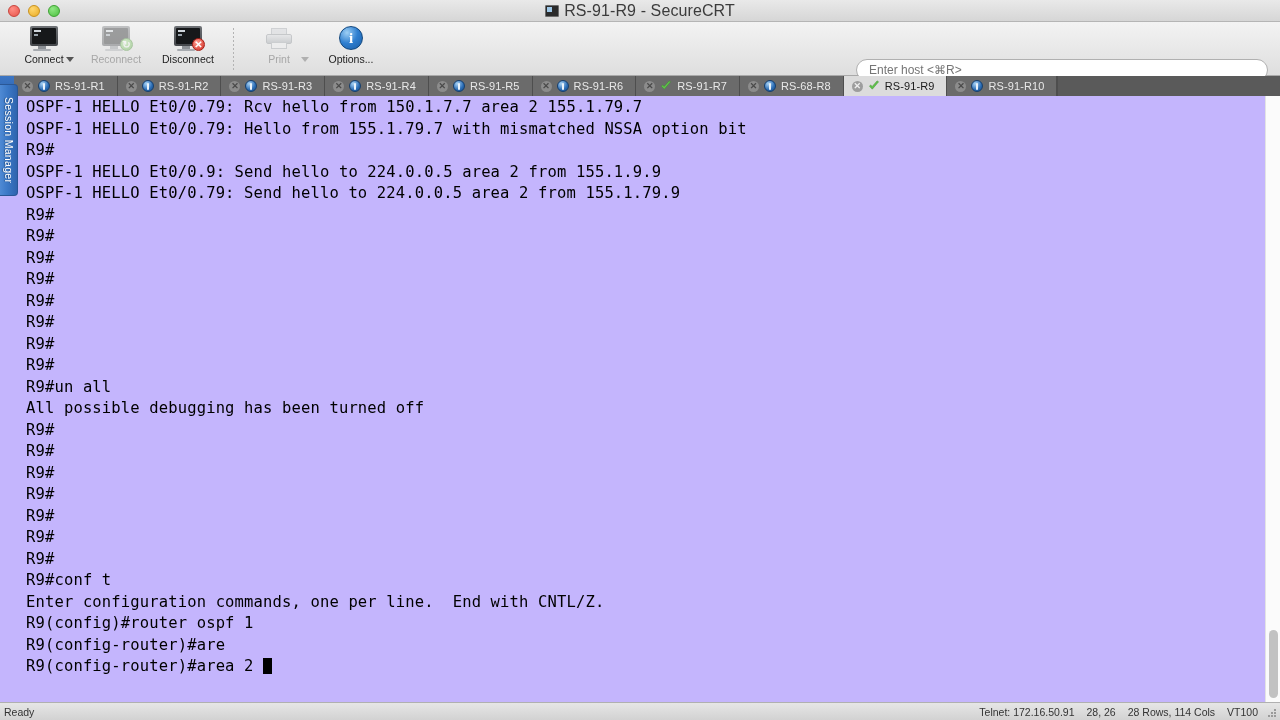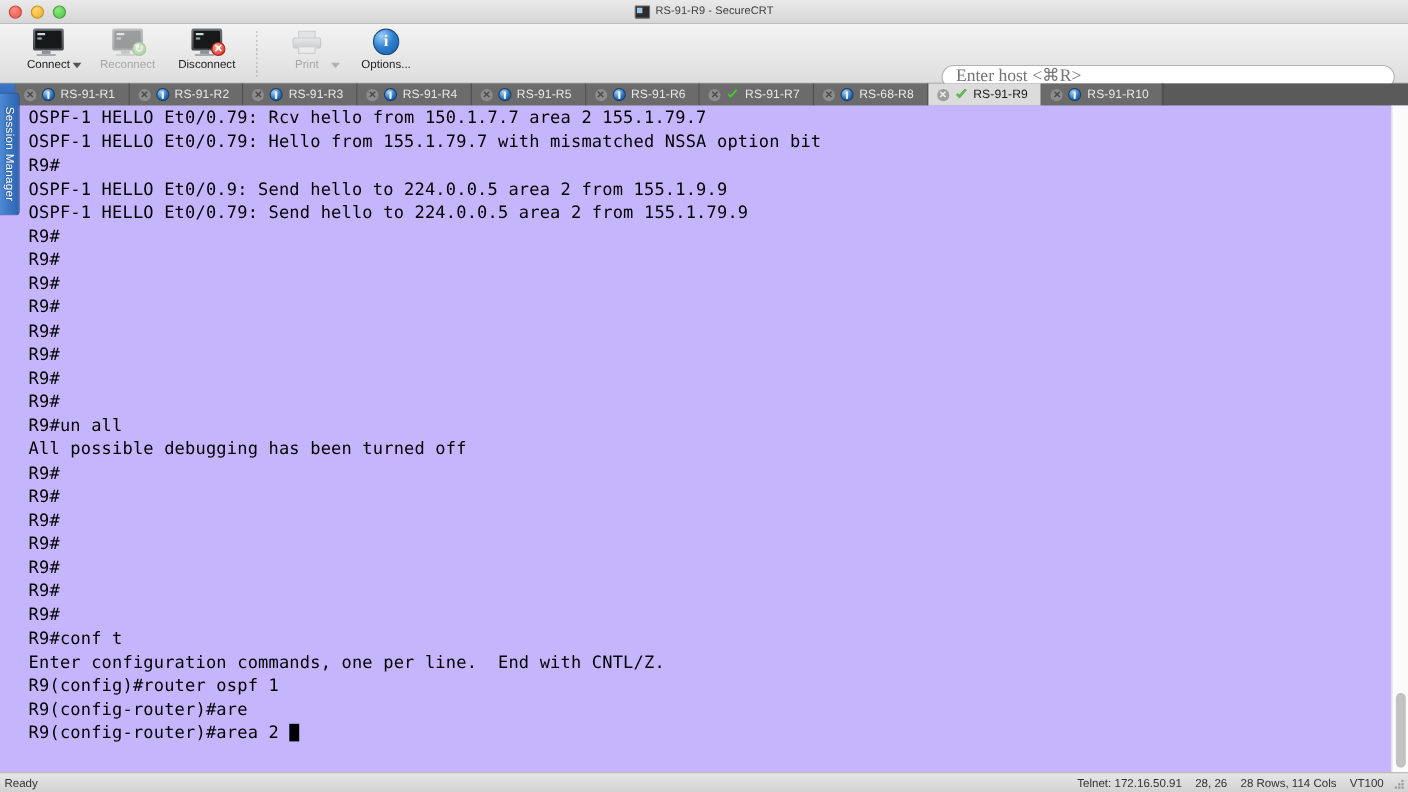--- a/index.html
+++ b/index.html
@@ -24,21 +24,21 @@
   .light.green  { background: radial-gradient(circle at 35% 30%, #90e884, #4cbf3f); border: 1px solid #3da232; }
   .title-wrap { display: flex; align-items: center; gap: 5px; }
   .title-icon {
     width: 14px; height: 12px; background: #2b2b2b;
     border: 1px solid #6d6d6d; border-radius: 1px; position: relative; flex: none;
   }
   .title-icon::before {
     content: ""; position: absolute; left: 1px; top: 1px; width: 5px; height: 5px;
     background: #9fc8e8;
   }
-  .title-text { font-size: 10px; color: #3b3b3b; font-weight: 400; letter-spacing: .1px; }
+  .title-text { font-size: 16px; color: #3b3b3b; font-weight: 400; letter-spacing: .1px; }
 
   
   .toolbar {
     position: absolute; left: 0; top: 22px; width: 1280px; height: 54px;
     background: linear-gradient(to bottom, #f3f3f3 0%, #dedede 100%);
     border-bottom: 1px solid #a9a9a9;
   }
   .tb-items { position: absolute; left: 8px; top: 0; height: 54px; display: flex; align-items: flex-start; }
   .tb-item {
     width: 72px; height: 54px; position: relative;
@@ -85,21 +85,21 @@
     border: 1px solid #14497f; display: flex; align-items: center; justify-content: center; }
   .info span { color: #fff; font-size: 15px; font-weight: bold; font-family: "Liberation Serif", serif; line-height: 1; }
 
   
   .gear { position: absolute; left: 4px; top: 1px; width: 24px; height: 24px; }
 
   
   .hostfield {
     position: absolute; right: 12px; top: 37px; width: 412px; height: 22px;
     background: #fff; border: 1px solid #b0b0b0; border-radius: 11px;
-    font-family: Liberation Serif, serif; font-size: 16px; color: #8b8b8b;
+    font-family: Liberation Sans, sans-serif; font-size: 12px; color: #8b8b8b;
     padding: 0 12px; outline: none;
   }
 
   
   .tabbar {
     position: absolute; left: 0; top: 76px; width: 1280px; height: 20px;
     background: #5a5a5a; display: flex; align-items: stretch;
   }
   .sm-notch { width: 14px; background: linear-gradient(to bottom, #3c76c4, #2f63ad); flex: none; }
   .tab {

